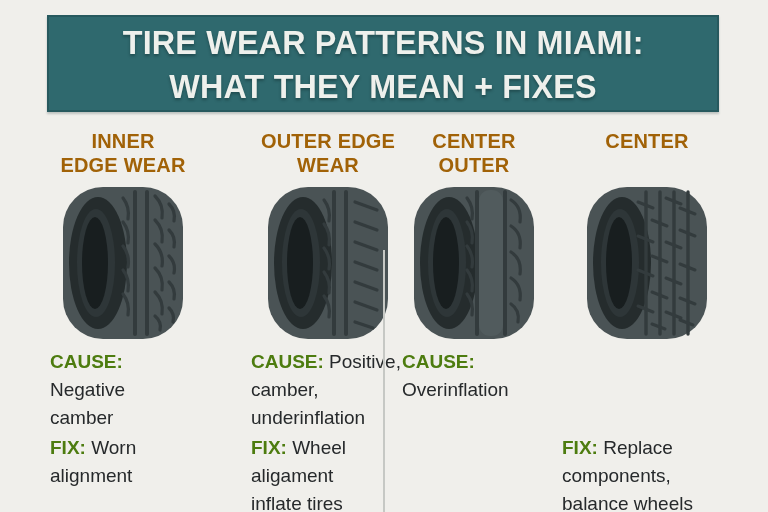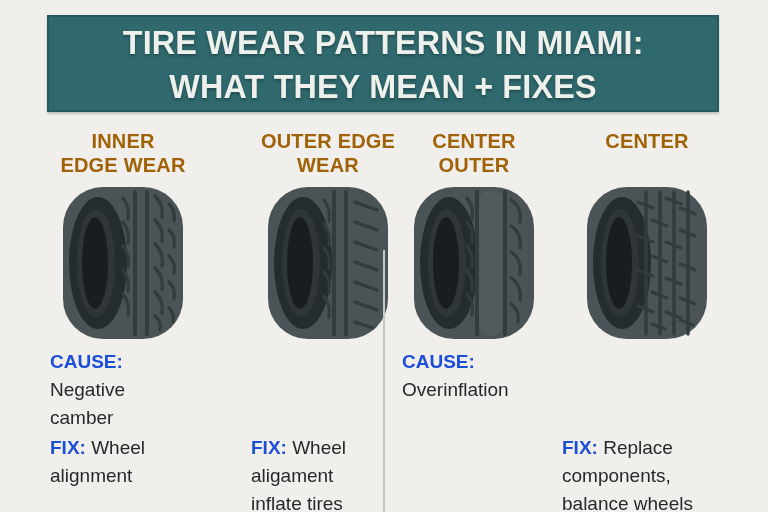--- a/index.html
+++ b/index.html
@@ -38,21 +38,21 @@
     position:absolute; top:64px; left:0; right:0;
     display:flex; justify-content:center;
   }
   .para {
     position:absolute; left:6px; right:0;
     font-size:19px; line-height:28px; white-space:pre-line; color:#26292b;
   }
   .col-3 .para { left:4px; }
   .cause { top:226px; }
   .fix   { top:312px; }
-  .para b { font-weight:700; color:#1d4ed8; }
+  .para b { font-weight:700; color:#4d7c0f; }
   .divider {
     position:absolute; left:383px; top:128px; width:2px; height:369px;
     background:#c6c8c4;
   }
 </style>
 </head>
 <body>
 
 <div class="banner">
   <div class="t-line">TIRE WEAR PATTERNS IN MIAMI:</div>
@@ -90,21 +90,21 @@
             <path d="M107 44 q7 7 5 17"></path>
             <path d="M107 70 q7 7 5 17"></path>
           <path d="M107 96 q7 7 5 17"></path>
             <path d="M107 122 q6 6 4 14"></path>
         </g>
       </svg>
     </div>
     <p class="para cause"><b>CAUSE:</b><span>
 Negative
 camber</span></p>
-    <p class="para fix"><b>FIX:</b><span> Wheel
+    <p class="para fix"><b>FIX:</b><span> Worn
 alignment</span></p>
   </div>
 
   <div class="col col-2">
     <div class="col-heading">OUTER EDGE
 WEAR</div>
     <div class="tire-wrap">
       <svg width="122" height="154" viewBox="0 0 122 154">
         <rect x="1" y="1" width="120" height="152" rx="40" fill="#4a5355"></rect>
         <ellipse cx="36" cy="77" rx="29" ry="66" fill="#252c2d"></ellipse>
@@ -123,20 +123,23 @@
           <path d="M88 16 l22 8"></path>
             <path d="M88 36 l22 8"></path>
             <path d="M88 56 l22 8"></path>
           <path d="M88 76 l22 8"></path>
             <path d="M88 96 l22 8"></path>
             <path d="M88 116 l22 8"></path>
           <path d="M88 136 l18 6"></path>
         </g>
       </svg>
     </div>
+    <p class="para cause"><b>CAUSE:</b><span> Positive,
+camber,
+underinflation</span></p>
     <p class="para fix"><b>FIX:</b><span> Wheel
 aligament
 inflate tires</span></p>
   </div>
 
   <div class="divider"></div>
 
   <div class="col col-3">
     <div class="col-heading">CENTER
 OUTER</div>

